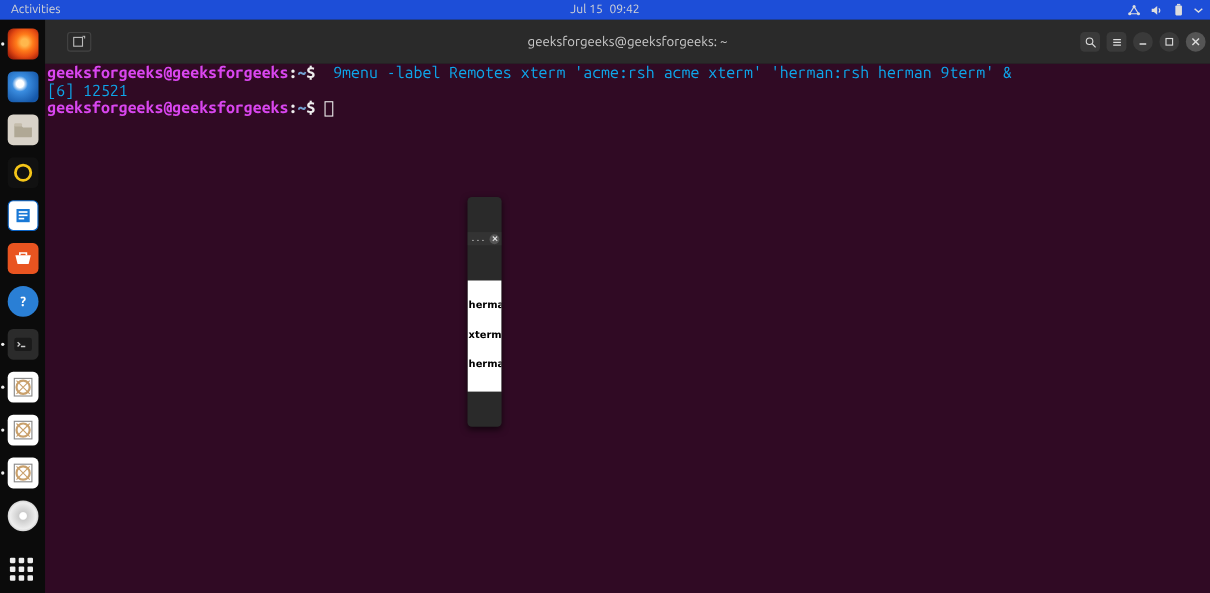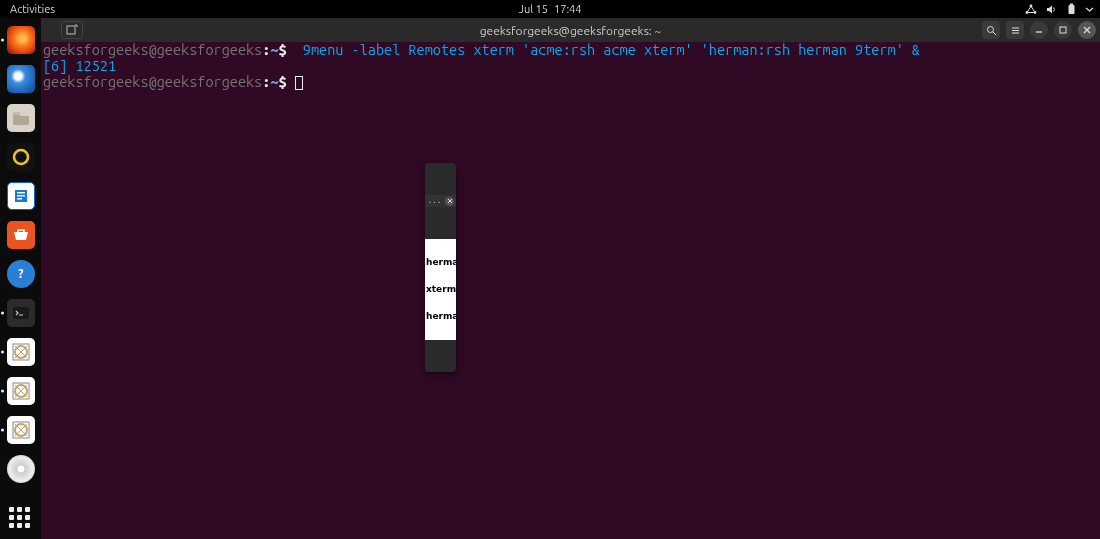--- a/index.html
+++ b/index.html
@@ -1,67 +1,67 @@
 <!DOCTYPE html>
 <html><head>
 <meta charset="utf-8">
 <style>
   * { box-sizing: border-box; margin: 0; padding: 0; }
   html, body { width: 1100px; height: 539px; overflow: hidden; font-family: Ubuntu, Cantarell, sans-serif; }
   body { background: #1e1e1e; color: #ddd; }
 
   
-  .topbar { position: absolute; top: 0; left: 0; right: 0; height: 18px; background: #000000; color: #d5d5d5; font-size: 11px; display: flex; align-items: center; }
+  .topbar { position: absolute; top: 0; left: 0; right: 0; height: 18px; background: #1d4ed8; color: #d5d5d5; font-size: 11px; display: flex; align-items: center; }
   .topbar .activities { padding: 0 10px; cursor: pointer; }
   .topbar .center { position: absolute; left: 50%; transform: translateX(-50%); display: flex; gap: 6px; }
   .topbar .tray { position: absolute; right: 6px; display: flex; align-items: center; gap: 9px; }
   .tray svg { display:block; }
 
   
   .dock { position: absolute; top: 18px; left: 0; bottom: 0; width: 41px; background: #0b0b0b; display: flex; flex-direction: column; align-items: center; padding: 8px 0; gap: 11px; }
   .dock .spacer { flex: 1; }
   .dock .dicon { width: 28px; height: 28px; border-radius: 5px; display:flex; align-items:center; justify-content:center; position:relative; cursor:pointer; }
   .dock .dicon.running::before{ content:''; position:absolute; left:-6px; top:50%; width:3px; height:3px; background:#eee; border-radius:50%; transform:translateY(-50%); }
   .apps-icon { width:24px; height:24px; display:grid; grid-template-columns:repeat(3,5px); grid-template-rows:repeat(3,5px); gap:3px; cursor:pointer; }
   .apps-icon span{ background:#eee; border-radius:1px; }
 
   
   .termwin { position: absolute; top: 18px; left: 41px; right: 0; bottom: 0; display:flex; flex-direction:column; }
-  .csd { height: 24px; background: #2a2a2a; display:flex; align-items:center; padding:0 20px; position:relative; }
+  .csd { height: 40px; background: #2a2a2a; display:flex; align-items:center; padding:0 20px; position:relative; }
   .csd .tabbtn { width:22px; height:18px; border:1px solid #444; border-radius:3px; display:flex; align-items:center; justify-content:center; }
   .csd .tabbtn svg{display:block}
   .csd .title { position:absolute; left:50%; transform:translateX(-50%); font-size:12px; color:#ccc; }
   .csd .controls { position:absolute; right:4px; display:flex; gap:6px; }
   .csd .ctrl { width:18px; height:18px; border-radius:50%; background:#3a3a3a; color:#ddd; display:flex; align-items:center; justify-content:center; cursor:pointer; }
   .csd .ctrl svg{display:block}
   .csd .ctrl.search,.csd .ctrl.menu{ border-radius:4px; }
 
   .termbody { flex:1; background:#300a24; font-family: "Ubuntu Mono","DejaVu Sans Mono",monospace; font-size:14.5px; line-height:16px; color:#eaeaea; padding:0 2px; position:relative; white-space:pre; }
-  .prompt-user{ color:#737373; font-weight:normal; }
+  .prompt-user{ color:#d946ef; font-weight:bold; }
   .prompt-colon{ color:#eee; font-weight:bold; }
   .prompt-path{ color:#729fcf; font-weight:bold; }
   .cmd{ color:#0ea5e9; }
   .cursor{ display:inline-block; width:8px; height:14px; border:1px solid #eee; vertical-align:text-bottom; }
 
   
   .popup { position:absolute; top:121px; left:384px; width:31px; background:#2a2a2a; border-radius:4px; overflow:hidden; box-shadow:0 2px 6px rgba(0,0,0,.6); }
   .popup .ptbar{ height:12px; background:#333; display:flex; align-items:center; justify-content:flex-end; padding:0 2px; gap:3px; }
   .popup .ptbar .dots{ flex:1; text-align:center; color:#bbb; font-size:8px; line-height:8px; }
   .popup .ptbar .pclose{ width:9px; height:9px; border-radius:50%; background:#555; display:flex; align-items:center; justify-content:center; cursor:pointer; }
   .popup .pbody{ background:#fff; color:#000; font-family:"DejaVu Sans",sans-serif; font-size:9px; font-weight:bold; line-height:9px; text-align:center; padding:1px 0; }
   .popup .pitem{ cursor:pointer; padding:0 1px; }
 </style>
 </head>
 <body>
 
 <div class="topbar">
   <div class="activities">Activities</div>
   <div class="center">
     <span>Jul 15</span>
-    <span>17:44</span>
+    <span>09:42</span>
   </div>
   <div class="tray">
     <span>
       <svg width="12" height="11" viewBox="0 0 12 11">
           <g fill="#ddd">
             <circle cx="6" cy="2" r="1.4"></circle>
             <circle cx="2" cy="8.5" r="1.4"></circle>
             <circle cx="10" cy="8.5" r="1.4"></circle>
             <path d="M6 2 L2 8.5 M6 2 L10 8.5 M2 8.5 L10 8.5" stroke="#ddd" stroke-width="1"></path>
           </g>

